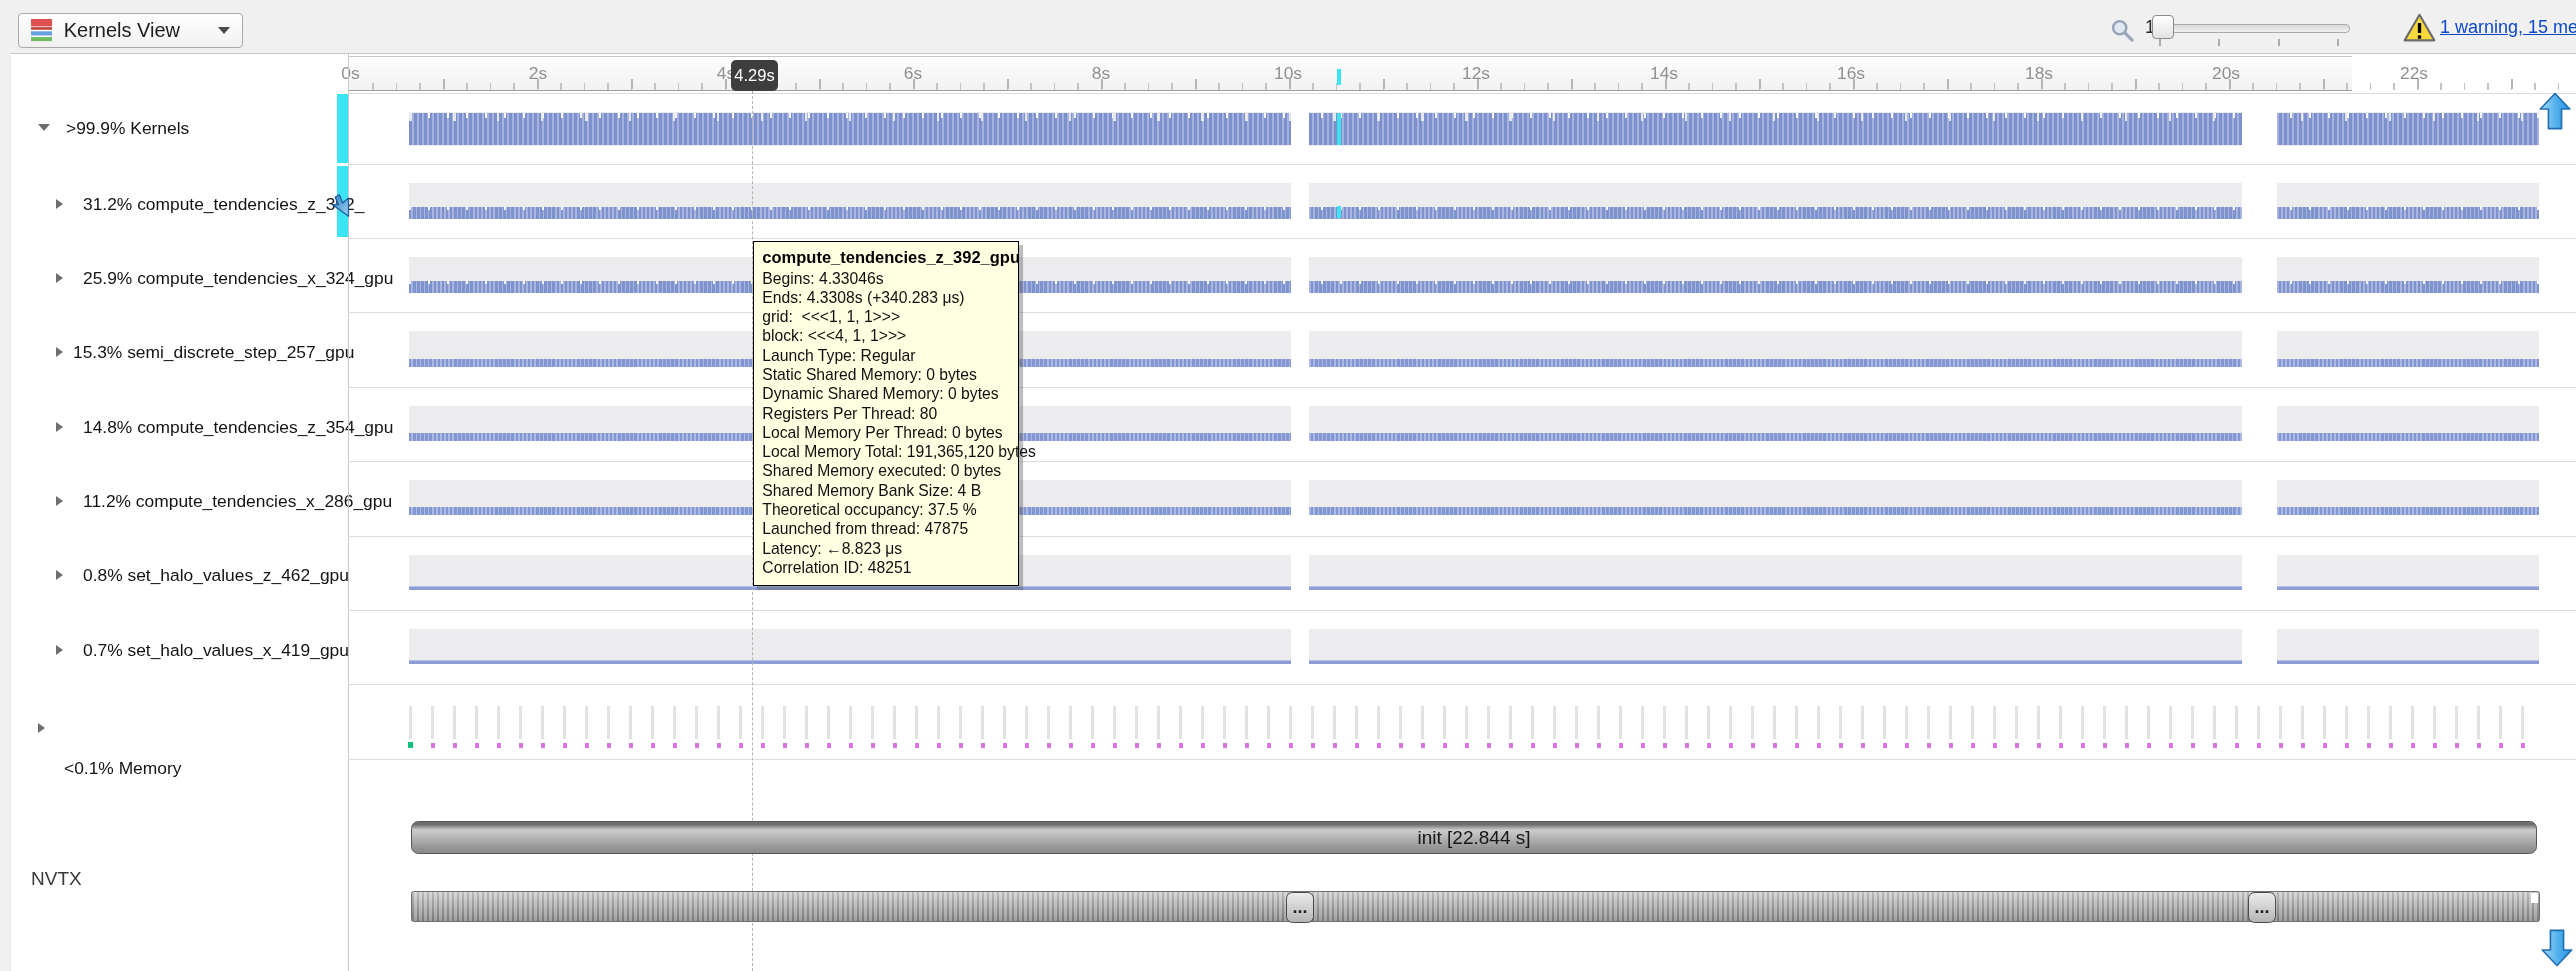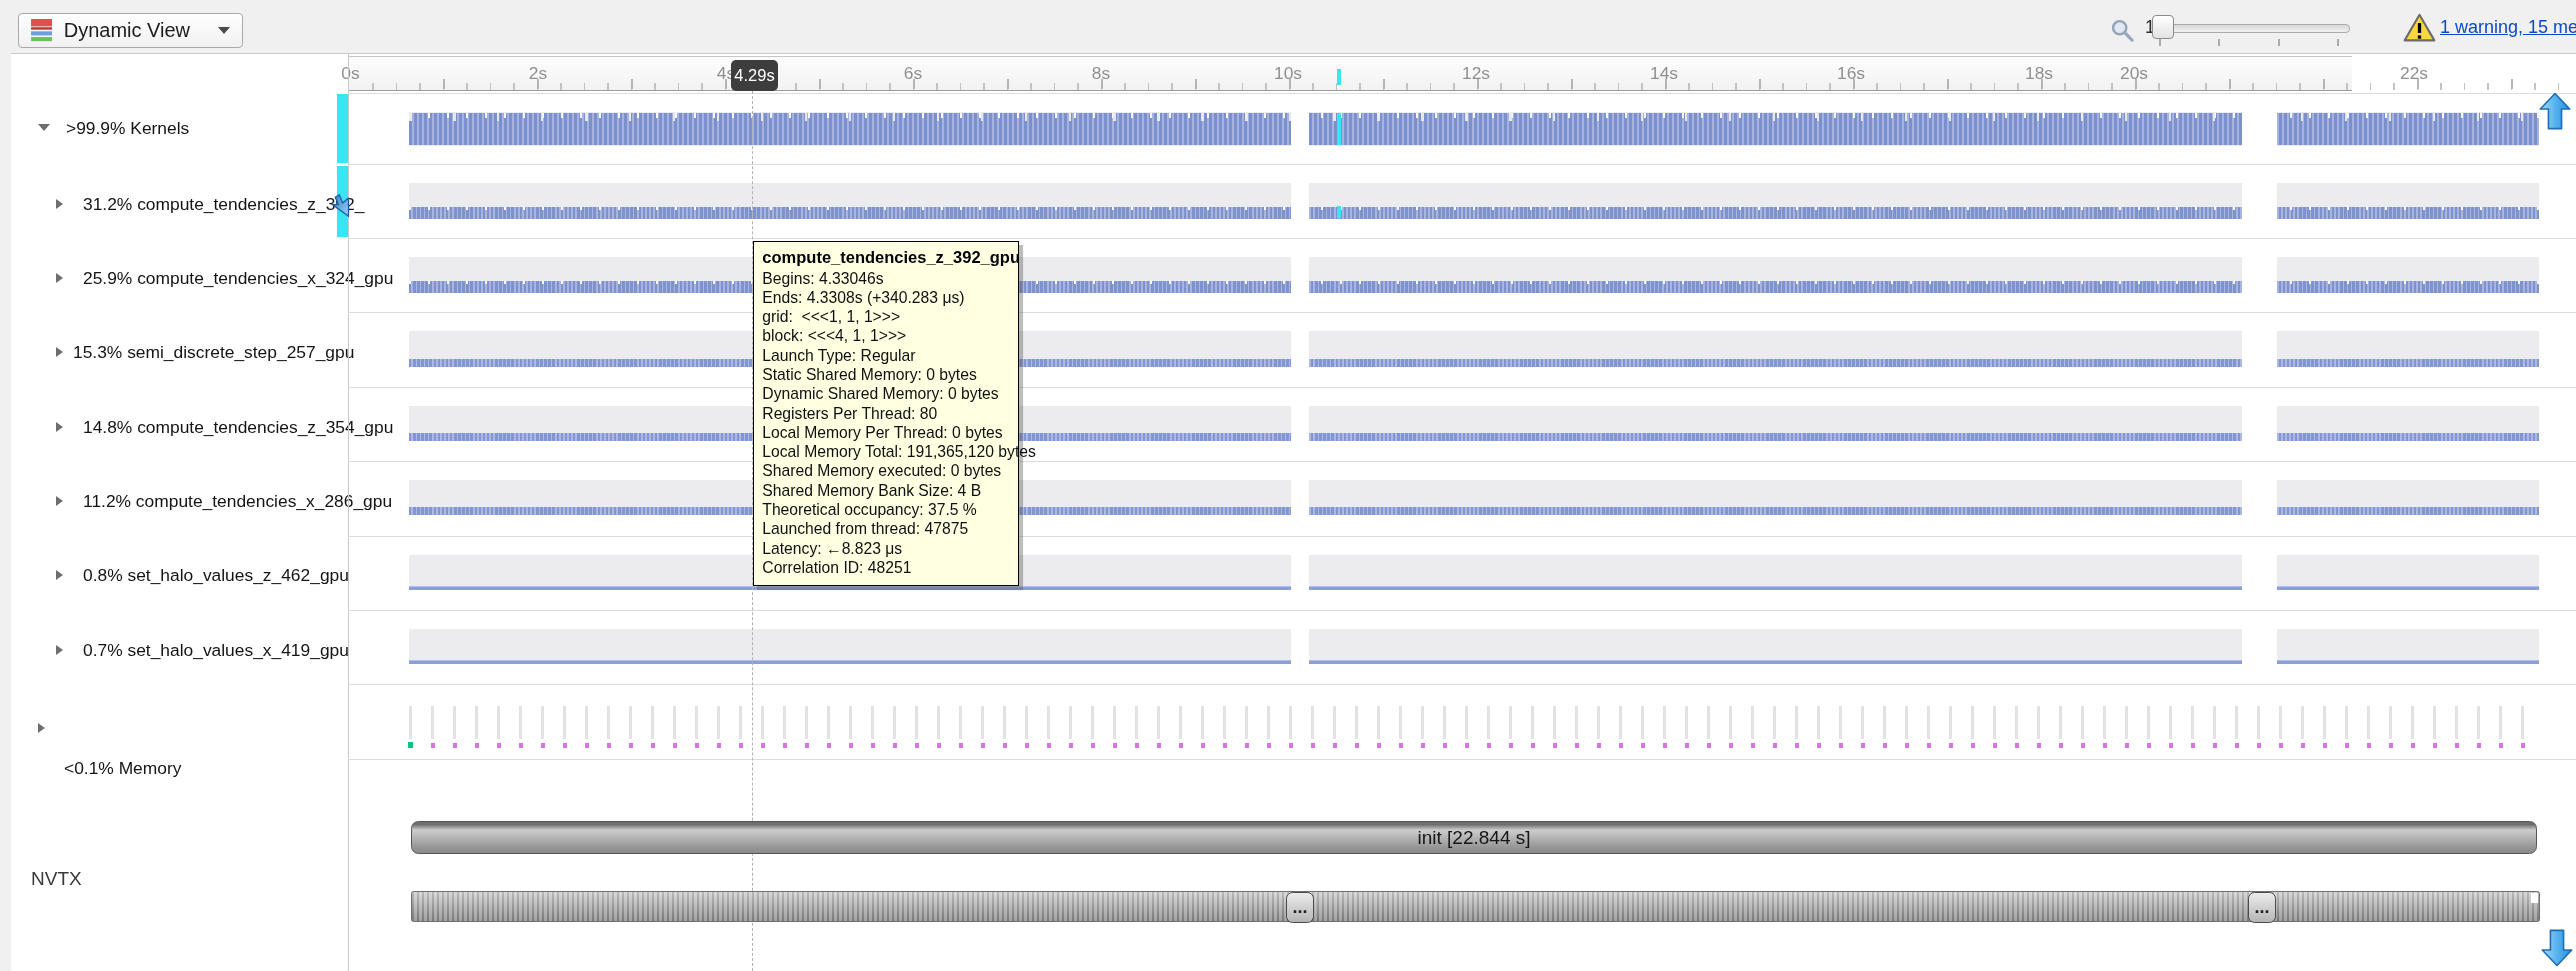--- a/index.html
+++ b/index.html
@@ -93,21 +93,21 @@
 <div id="app">
 
   <div class="toolbar abs">
     <div class="dropdown abs">
       <svg width="21.5" height="23" viewBox="0 0 26 28">
         <rect x="0" y="0" width="26" height="9" fill="#e04f4f"></rect>
         <rect x="0" y="10" width="26" height="3" fill="#bc3a3a"></rect>
         <rect x="0" y="15" width="26" height="5" fill="#68a0e0"></rect>
         <rect x="0" y="22" width="26" height="5" fill="#71bd63"></rect>
       </svg>
-      <span class="dd-label">Dynamic View</span>
+      <span class="dd-label">Kernels View</span>
       <span class="dd-caret"></span>
     </div>
 
     <svg class="abs" style="left:2109px;top:16.5px;" width="26.4" height="26.4" viewBox="0 0 32 32">
       <circle cx="13" cy="13" r="8" fill="rgba(215,226,240,.55)" stroke="#97a4b6" stroke-width="3"></circle>
       <line x1="19" y1="19" x2="28" y2="28" stroke="#9aa7bb" stroke-width="4" stroke-linecap="round"></line>
     </svg>
     <span class="abs zoom-label">1x</span>
     <div class="abs slider-track"></div>
     <div class="abs slider-handle"></div>
@@ -132,21 +132,21 @@
         <span class="ruler-label" style="left: 2.5px;">0s</span>
         <span class="ruler-label" style="left: 190px;">2s</span>
         <span class="ruler-label" style="left: 378px;">4s</span>
         <span class="ruler-label" style="left: 565px;">6s</span>
         <span class="ruler-label" style="left: 753px;">8s</span>
         <span class="ruler-label" style="left: 940px;">10s</span>
         <span class="ruler-label" style="left: 1128px;">12s</span>
         <span class="ruler-label" style="left: 1316px;">14s</span>
         <span class="ruler-label" style="left: 1503px;">16s</span>
         <span class="ruler-label" style="left: 1691px;">18s</span>
-        <span class="ruler-label" style="left: 1786px;">20s</span>
+        <span class="ruler-label" style="left: 1878px;">20s</span>
         <span class="ruler-label" style="left: 2066px;">22s</span>
       </div>
   </div>
   <div class="abs ticks-q"></div>
   <div class="abs ticks-s"></div>
   <div class="abs ruler-cyan"></div>
   <div class="abs cursor-badge">4.29s</div>
 
   <div id="sidebar-layer">
       <div class="abs sb-row" style="top: 117px;">

